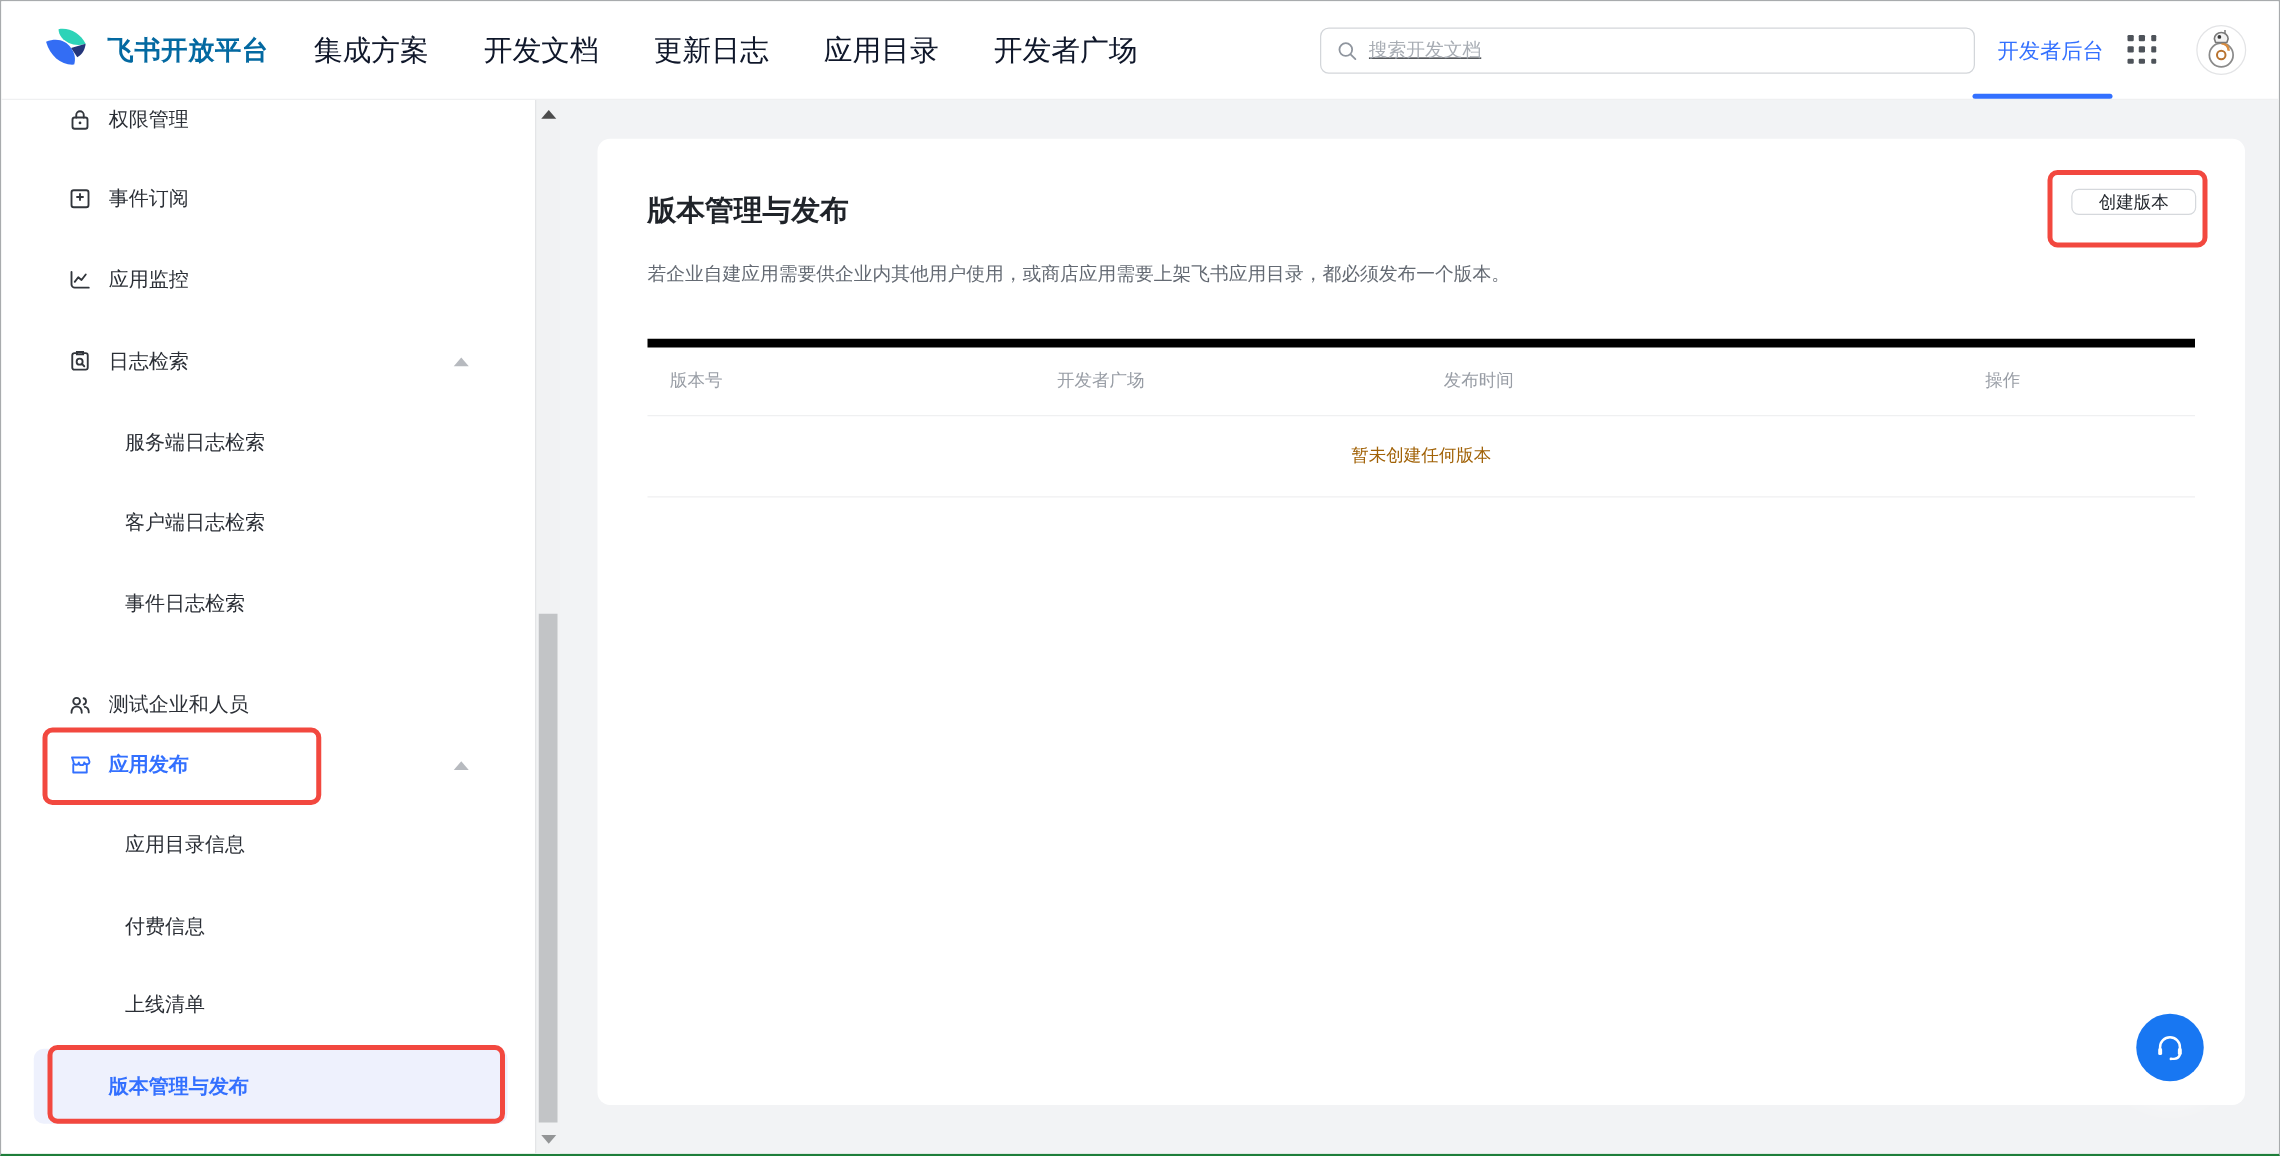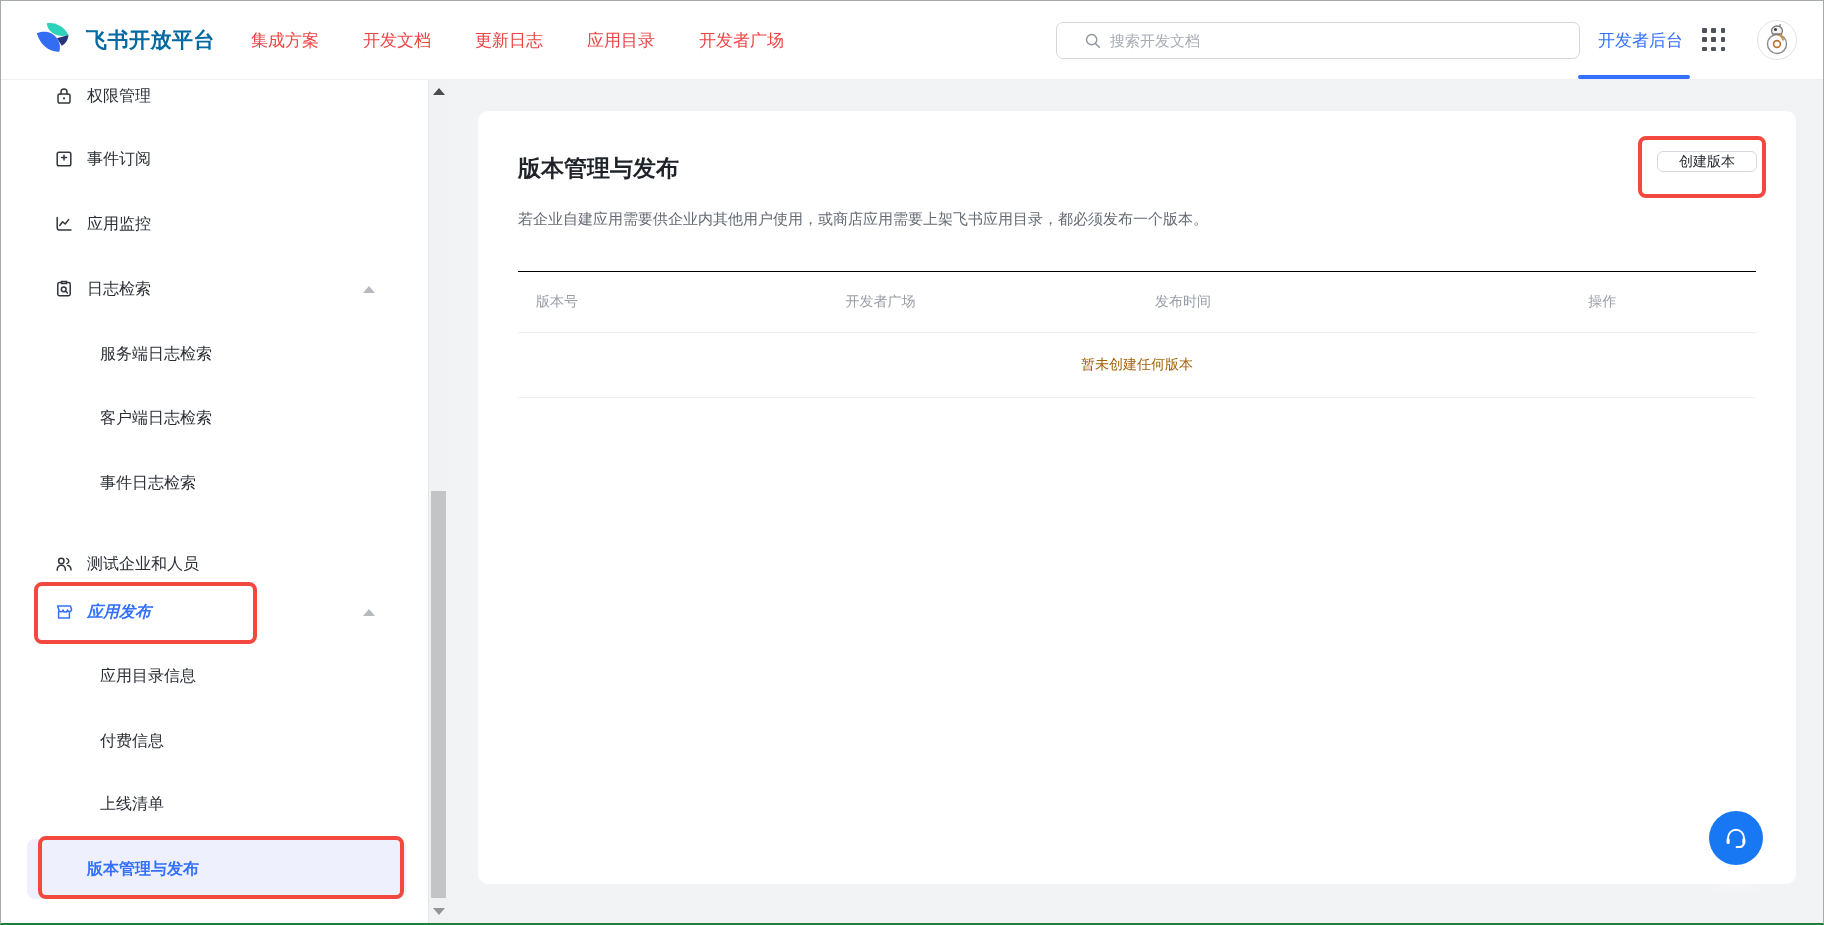--- a/index.html
+++ b/index.html
@@ -14,25 +14,25 @@
 
   
   .topbar {
     position:absolute; left:0; top:0; width:100%; height:79px;
     background:#ffffff; border-bottom:1px solid #eff0f1;
     display:flex; align-items:center; padding:0 26px 0 35px;
   }
   .logo { display:flex; align-items:center; gap:10px; cursor:pointer; }
   .logo-text { font-size:21px; font-weight:700; color:#0369a1; letter-spacing:.5px; }
   .nav { display:flex; align-items:center; gap:44px; margin-left:36px; }
-  .nav a { font-size:17px; color:#ef4444; text-decoration:none; cursor:pointer; white-space:nowrap; }
+  .nav a { font-size:23px; color:#0f172a; text-decoration:none; cursor:pointer; white-space:nowrap; }
 
   .searchbox {
     margin-left:auto; width:524px; height:37px; border:1px solid #d3d6da; border-radius:7px;
-    display:flex; align-items:center; padding:0 27px; background:#fff;
+    display:flex; align-items:center; padding:0 12px; background:#fff;text-decoration:underline;
   }
   .searchbox input {
     border:none; outline:none; flex:1; font-size:15px; color:#1f2329; margin-left:9px;
     font-family:inherit; background:transparent;
   }
   .searchbox input::placeholder { color:#a8adb4; }
 
   .console-link { margin-left:18px; font-size:17px; color:#3370ff; text-decoration:none; white-space:nowrap; cursor:pointer; }
   .console-underline { position:absolute; left:1577px; bottom:0; width:112px; height:4px; background:#3370ff; border-radius:2px; }
 
@@ -46,21 +46,21 @@
 
   
   .body-wrap { position:absolute; top:79px; left:0; right:0; bottom:0; display:flex; }
 
   
   .sidebar { position:relative; width:447px; height:100%; background:#ffffff; overflow:hidden; flex-shrink:0;padding-left:44px; }
   .srow { position:absolute; left:0; width:427px; height:40px; display:flex; align-items:center; padding-left:53px; cursor:pointer; }
   .srow .s-icon { width:20px; height:20px; color:#32363c; flex-shrink:0; }
   .srow .s-label { margin-left:13px; font-size:16px; color:#2b2f36; white-space:nowrap; }
   .srow.sub { padding-left:86px; }
-  .srow.active .s-label { color:#3370ff; font-weight:700;font-style:italic; }
+  .srow.active .s-label { color:#3370ff; font-weight:700; }
   .srow.active .s-icon { color:#3370ff; }
   .srow.selected {
     left:26px; width:379px; height:60px; padding-left:60px;
     background:#eef1fd; border-radius:8px;
   }
   .srow.selected .s-label { margin-left:0; color:#3370ff; font-weight:700; }
   .caret-up {
     position:absolute; left:362px; top:50%; margin-top:-3px;
     width:0; height:0; border-left:6px solid transparent; border-right:6px solid transparent;
     border-bottom:7px solid #b7babf;
@@ -94,21 +94,21 @@
   .create-btn {
     position:absolute; right:39px; top:40px; height:21px; padding:0 21px;
     background:#ffffff; border:1px solid #d5d8dc; border-radius:6px;
     font-size:14px; color:#1f2329; font-family:inherit; cursor:pointer;
   }
   .annot-btn { right:30px; top:25px; width:128px; height:62px; }
 
   .vtable { position:absolute; left:40px; right:40px; top:160px; }
   .thead {
     display:grid; grid-template-columns:25% 25% 35% 15%; height:62px; align-items:center;
-    border-top:1px solid #000000; border-bottom:1px solid #eff0f1;
+    border-top:7px solid #000000; border-bottom:1px solid #eff0f1;
   }
   .thead .th { padding-left:18px; font-size:14px; color:#989da5; white-space:nowrap; }
   .tempty {
     height:65px; display:flex; align-items:center; justify-content:center;
     font-size:14px; color:#a16207; border-bottom:1px solid #eff0f1;
   }
 
   
   .help-btn {
     position:absolute; left:1708px; top:810px; width:54px; height:54px; border-radius:50%;

